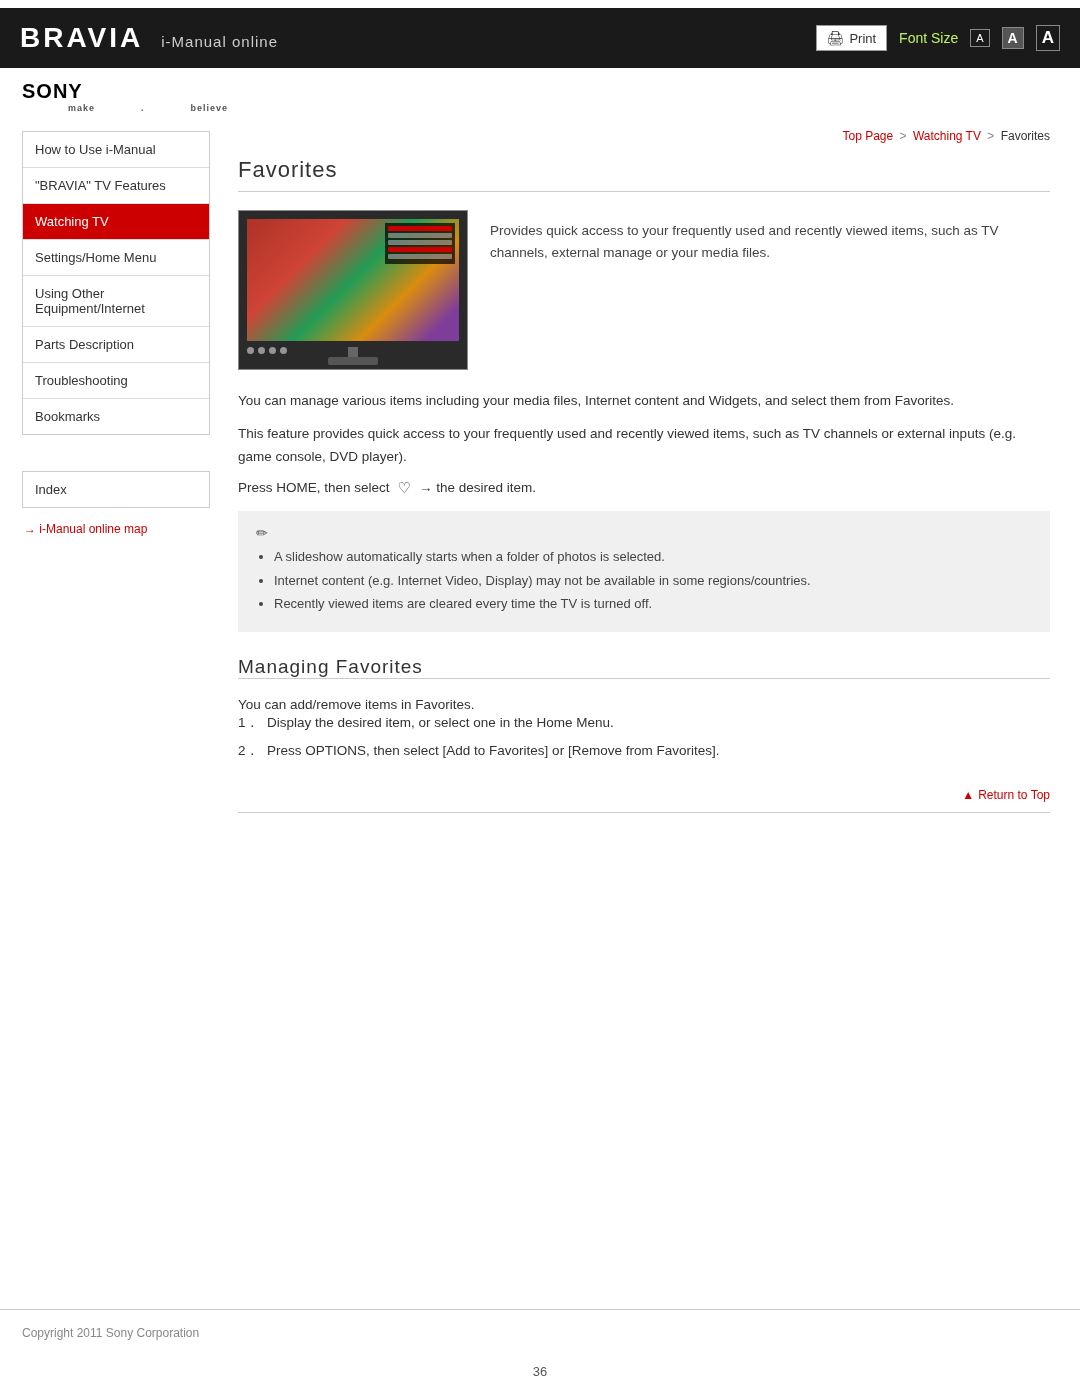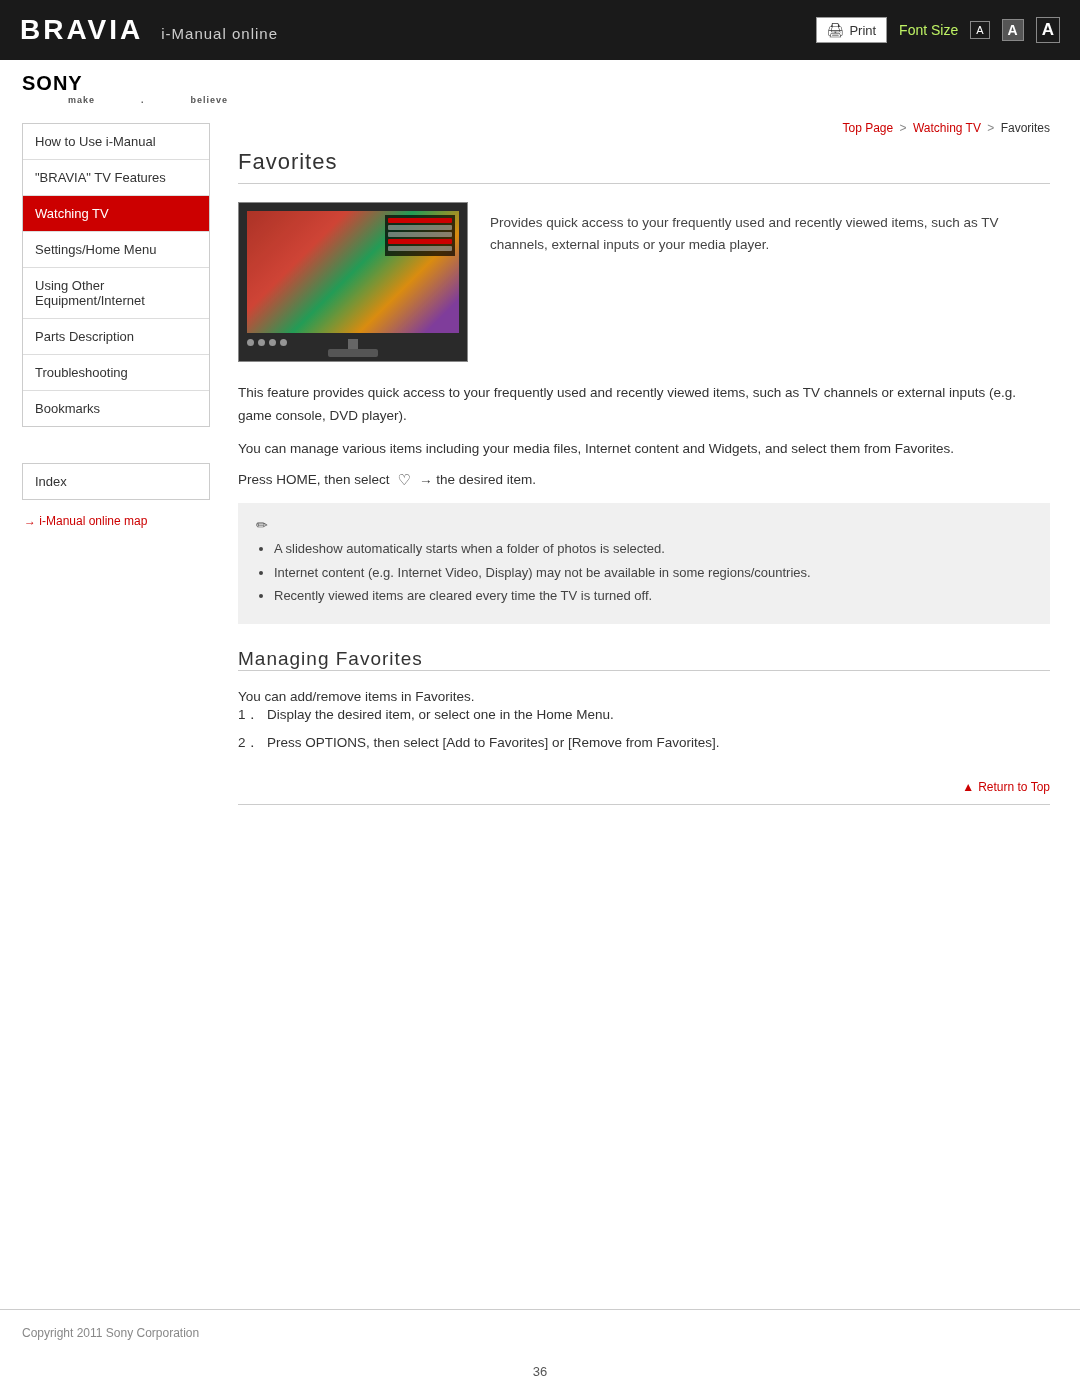--- a/index.html
+++ b/index.html
@@ -20,20 +20,21 @@
     }
 
     
     .top-bar {
       background: #1a1a1a;
       height: 60px;
       display: flex;
       align-items: center;
       padding: 0 20px;
       justify-content: space-between;
+      margin-top: 8px;
     }
     .bravia-logo {
       display: flex;
       align-items: baseline;
       gap: 18px;
     }
     .bravia-text {
       font-size: 28px;
       font-weight: 900;
       color: #fff;
@@ -446,25 +447,25 @@
           </div>
           <div class="tv-controls-bar">
             <div class="tv-ctrl-dot"></div>
             <div class="tv-ctrl-dot"></div>
             <div class="tv-ctrl-dot"></div>
             <div class="tv-ctrl-dot"></div>
           </div>
           <div class="tv-stand-neck"></div>
           <div class="tv-stand-base"></div>
         </div>
-        <p class="intro-text">Provides quick access to your frequently used and recently viewed items, such as TV channels, external inputs or your media player.</p>
-      </div>
-
+        <p class="intro-text">Provides quick access to your frequently used and recently viewed items, such as TV channels, external manage or your media files.</p>
+      </div>
+
+      <p class="body-text">You can manage various items including your media files, Internet content and Widgets, and select them from Favorites.</p>
       <p class="body-text">This feature provides quick access to your frequently used and recently viewed items, such as TV channels or external inputs (e.g. game console, DVD player).</p>
-      <p class="body-text">You can manage various items including your media files, Internet content and Widgets, and select them from Favorites.</p>
 
       <div class="press-line">
         <span>Press HOME, then select</span>
         <span class="heart-icon">♡</span>
         <span>→ the desired item.</span>
       </div>
 
       <div class="note-block">
         <div class="note-icon">✏</div>
         <ul class="note-list">

